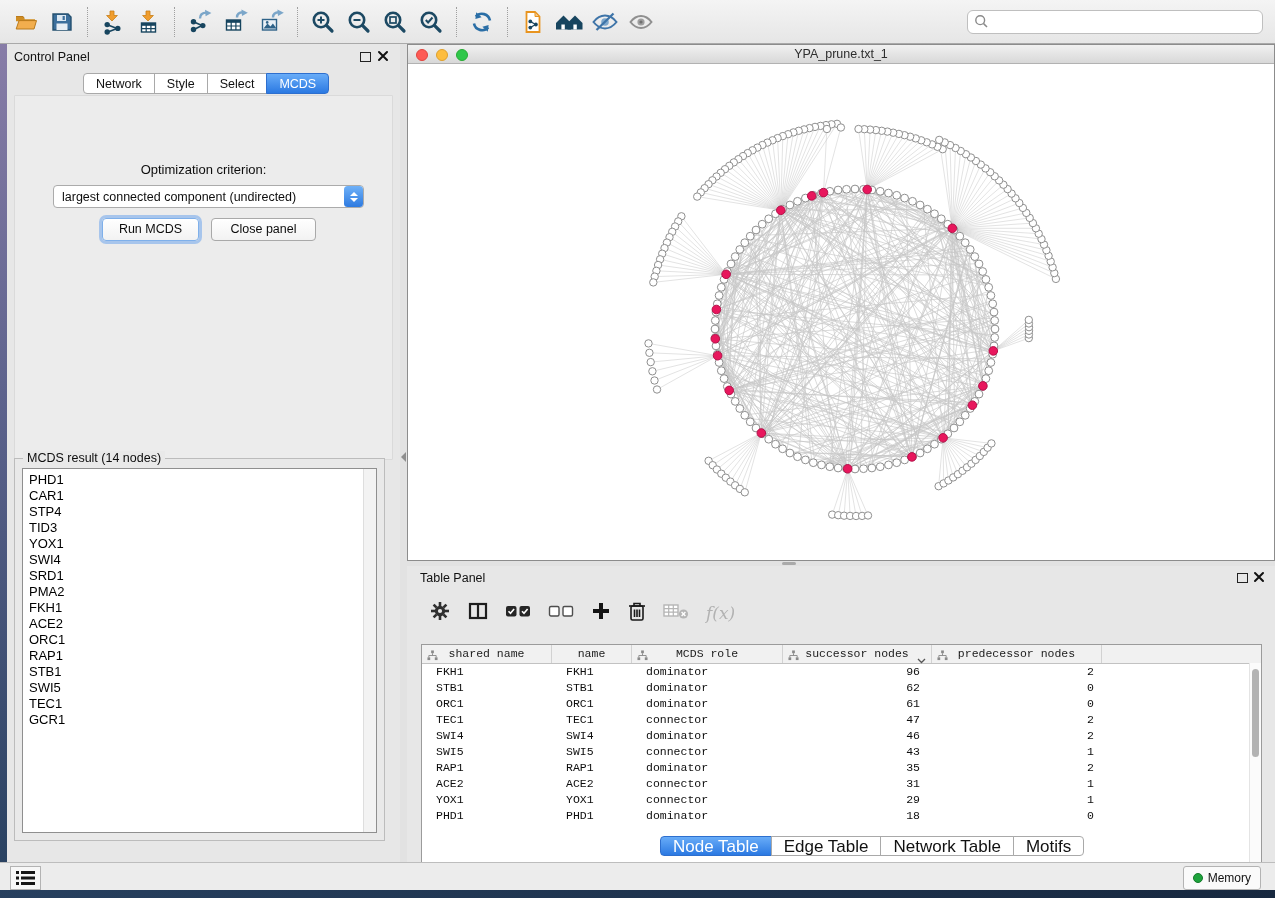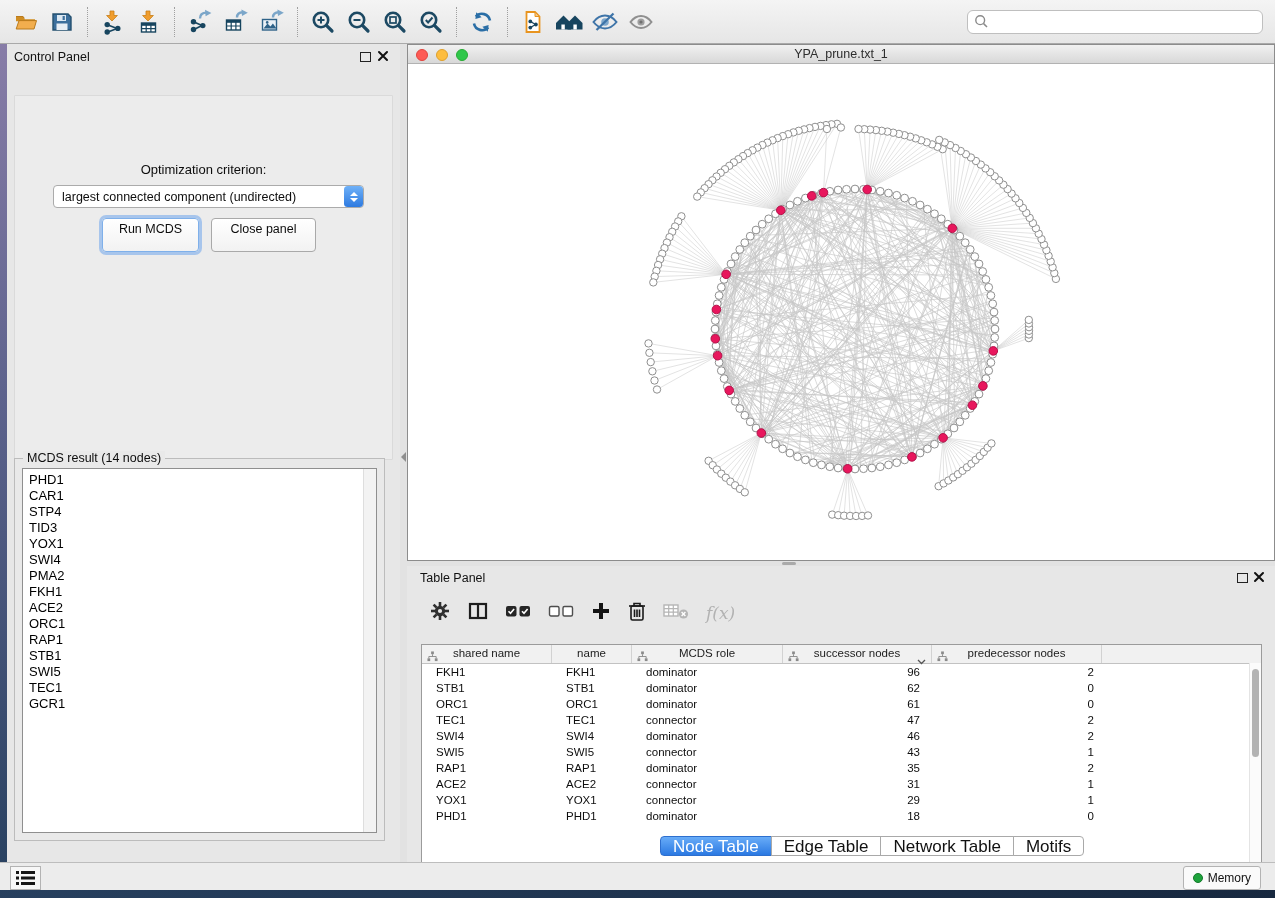--- a/index.html
+++ b/index.html
@@ -34,21 +34,21 @@
   .tabbtn.active{background:linear-gradient(#68acf8,#2b79e2);border-color:#2e6fce;color:#fff;}
   .cp-inner{left:7px;top:51px;width:379px;height:365px;background:#ececec;border:1px solid #dadada;box-sizing:border-box;border-radius:1px;}
   .opt-label{left:0;width:100%;top:66px;text-align:center;font-size:13px;color:#0d0d0d;}
   .select-box{left:38px;top:89px;width:311px;height:23px;background:#fff;border:1px solid #ababab;border-radius:4px;
     box-sizing:border-box;display:flex;align-items:center;}
   .select-text{flex:1;font-size:12.5px;padding-left:8px;color:#0d0d0d;white-space:nowrap;}
   .select-stepper{width:19px;height:21px;border-radius:3.5px;background:linear-gradient(#6fb1f8,#2d7ae0);
     display:flex;flex-direction:column;align-items:center;justify-content:center;gap:2px;margin-right:0px;}
   .tri-up{width:0;height:0;border-left:4px solid transparent;border-right:4px solid transparent;border-bottom:4.5px solid #fff;}
   .tri-dn{width:0;height:0;border-left:4px solid transparent;border-right:4px solid transparent;border-top:4.5px solid #fff;}
-  .btn{height:34px;line-height:21px;box-sizing:border-box;border:1px solid #a9a9a9;background:linear-gradient(#ffffff,#f2f2f2);
+  .btn{height:23px;line-height:21px;box-sizing:border-box;border:1px solid #a9a9a9;background:linear-gradient(#ffffff,#f2f2f2);
     border-radius:4px;font-size:12.5px;text-align:center;color:#0d0d0d;}
   .run-btn{left:87px;top:122px;width:97px;border-color:#7fb0ea;box-shadow:0 0 0 3px rgba(111,166,236,.55);}
   .closep-btn{left:196px;top:122px;width:105px;}
   .mcds-group{left:7px;top:414px;width:371px;height:383px;box-sizing:border-box;border:1px solid #bcbcbc;background:#e9e9e9;}
   .mcds-legend{position:absolute;left:8px;top:-8px;background:#e9e9e9;padding:0 4px;font-size:12.5px;color:#0d0d0d;}
   .mcds-list{position:absolute;left:7px;right:7px;top:9px;bottom:7px;background:#fff;border:1px solid #8f8f8f;overflow:hidden;}
   .mcds-track{position:absolute;right:0;top:0;bottom:0;width:12px;background:#f3f3f3;border-left:1px solid #dedede;}
   .mcds-item{height:16px;line-height:16px;font-size:13px;padding-left:6px;color:#000;}
   .mcds-items{position:absolute;left:0;top:3px;right:13px;}
 
@@ -64,21 +64,21 @@
   .l-grn{background:#2fc74a;border:1px solid #27ab34;}
   .net-canvas{left:0;top:19px;width:866px;height:496px;background:#fff;}
 
   .h-splitter{left:0;top:517px;width:868px;height:5px;background:#e2e2e2;}
   .h-grip{left:375px;top:1px;width:14px;height:3px;background:#aaa;border-radius:2px;}
 
   
   .table-panel{left:0;top:522px;width:868px;height:296px;background:#e7e7e7;}
   .tp-toolbar{left:8px;top:24px;width:852px;height:46px;display:flex;align-items:center;gap:16px;padding-left:14px;box-sizing:border-box;text-align:center;}
   .fx{font-family:"DejaVu Serif",serif;font-style:italic;font-size:17px;color:#b2b2b2;}
-  .tablewrap{left:14px;top:78px;width:841px;height:240px;background:#fff;border:1px solid #9b9b9b;box-sizing:border-box;overflow:hidden;}
+  .tablewrap{left:14px;top:78px;width:841px;height:240px;background:#fff;border:1px solid #9b9b9b;box-sizing:border-box;overflow:hidden;font-family:Liberation Mono, monospace;}
   .thead{display:flex;height:18px;background:#f1f1f1;border-bottom:1px solid #c2c2c2;}
   .hcell{position:relative;box-sizing:border-box;border-right:1px solid #d2d2d2;height:18px;}
   .hlabel{display:block;width:100%;text-align:center;font-size:11.5px;line-height:17px;color:#1c1c1c;}
   .hicon{position:absolute;left:5px;top:3px;}
   .hchev{position:absolute;right:5px;top:6px;}
   .hfill{flex:1;background:#f1f1f1;}
   .trow{display:flex;height:16px;}
   .tcell{box-sizing:border-box;font-size:11.5px;line-height:16px;color:#0e0e0e;white-space:nowrap;overflow:hidden;}
   .w0{width:130px;} .w1{width:80px;} .w2{width:151px;} .w3{width:149px;} .w4{width:170px;}
   .c0{padding-left:14px;} .c1{padding-left:14px;} .c2{padding-left:14px;}
@@ -257,20 +257,26 @@
   </div>
 </div>
 
 <div class="abs control-panel">
   <span class="abs panel-title">Control Panel</span>
   <span class="abs float-btn" style="right:29px;"></span>
   <svg class="abs close-x" style="right:11px;" viewBox="0 0 12 12">
       <path d="M2 2l8 8M10 2l-8 8" stroke="#111" stroke-width="2" stroke-linecap="round"></path>
     </svg>
 
+  <div class="abs cp-tabs">
+    <span class="tabbtn first">Network</span>
+    <span class="tabbtn">Style</span>
+    <span class="tabbtn">Select</span>
+    <span class="tabbtn last active">MCDS</span>
+  </div>
 
   <div class="abs cp-inner">
     <div class="abs opt-label">Optimization criterion:</div>
     <div class="abs select-box">
       <span class="select-text">largest connected component (undirected)</span>
       <span class="select-stepper">
           <span class="tri-up"></span>
           <span class="tri-dn"></span>
         </span>
     </div>
@@ -281,20 +287,21 @@
   <div class="abs mcds-group">
     <span class="mcds-legend">MCDS result (14 nodes)</span>
     <div class="mcds-list">
       <div class="mcds-items">
           <div class="mcds-item">PHD1</div>
           <div class="mcds-item">CAR1</div>
           <div class="mcds-item">STP4</div>
           <div class="mcds-item">TID3</div>
           <div class="mcds-item">YOX1</div>
           <div class="mcds-item">SWI4</div>
+          <div class="mcds-item">SRD1</div>
           <div class="mcds-item">PMA2</div>
           <div class="mcds-item">FKH1</div>
           <div class="mcds-item">ACE2</div>
           <div class="mcds-item">ORC1</div>
           <div class="mcds-item">RAP1</div>
           <div class="mcds-item">STB1</div>
           <div class="mcds-item">SWI5</div>
           <div class="mcds-item">TEC1</div>
           <div class="mcds-item">GCR1</div>
         </div>

